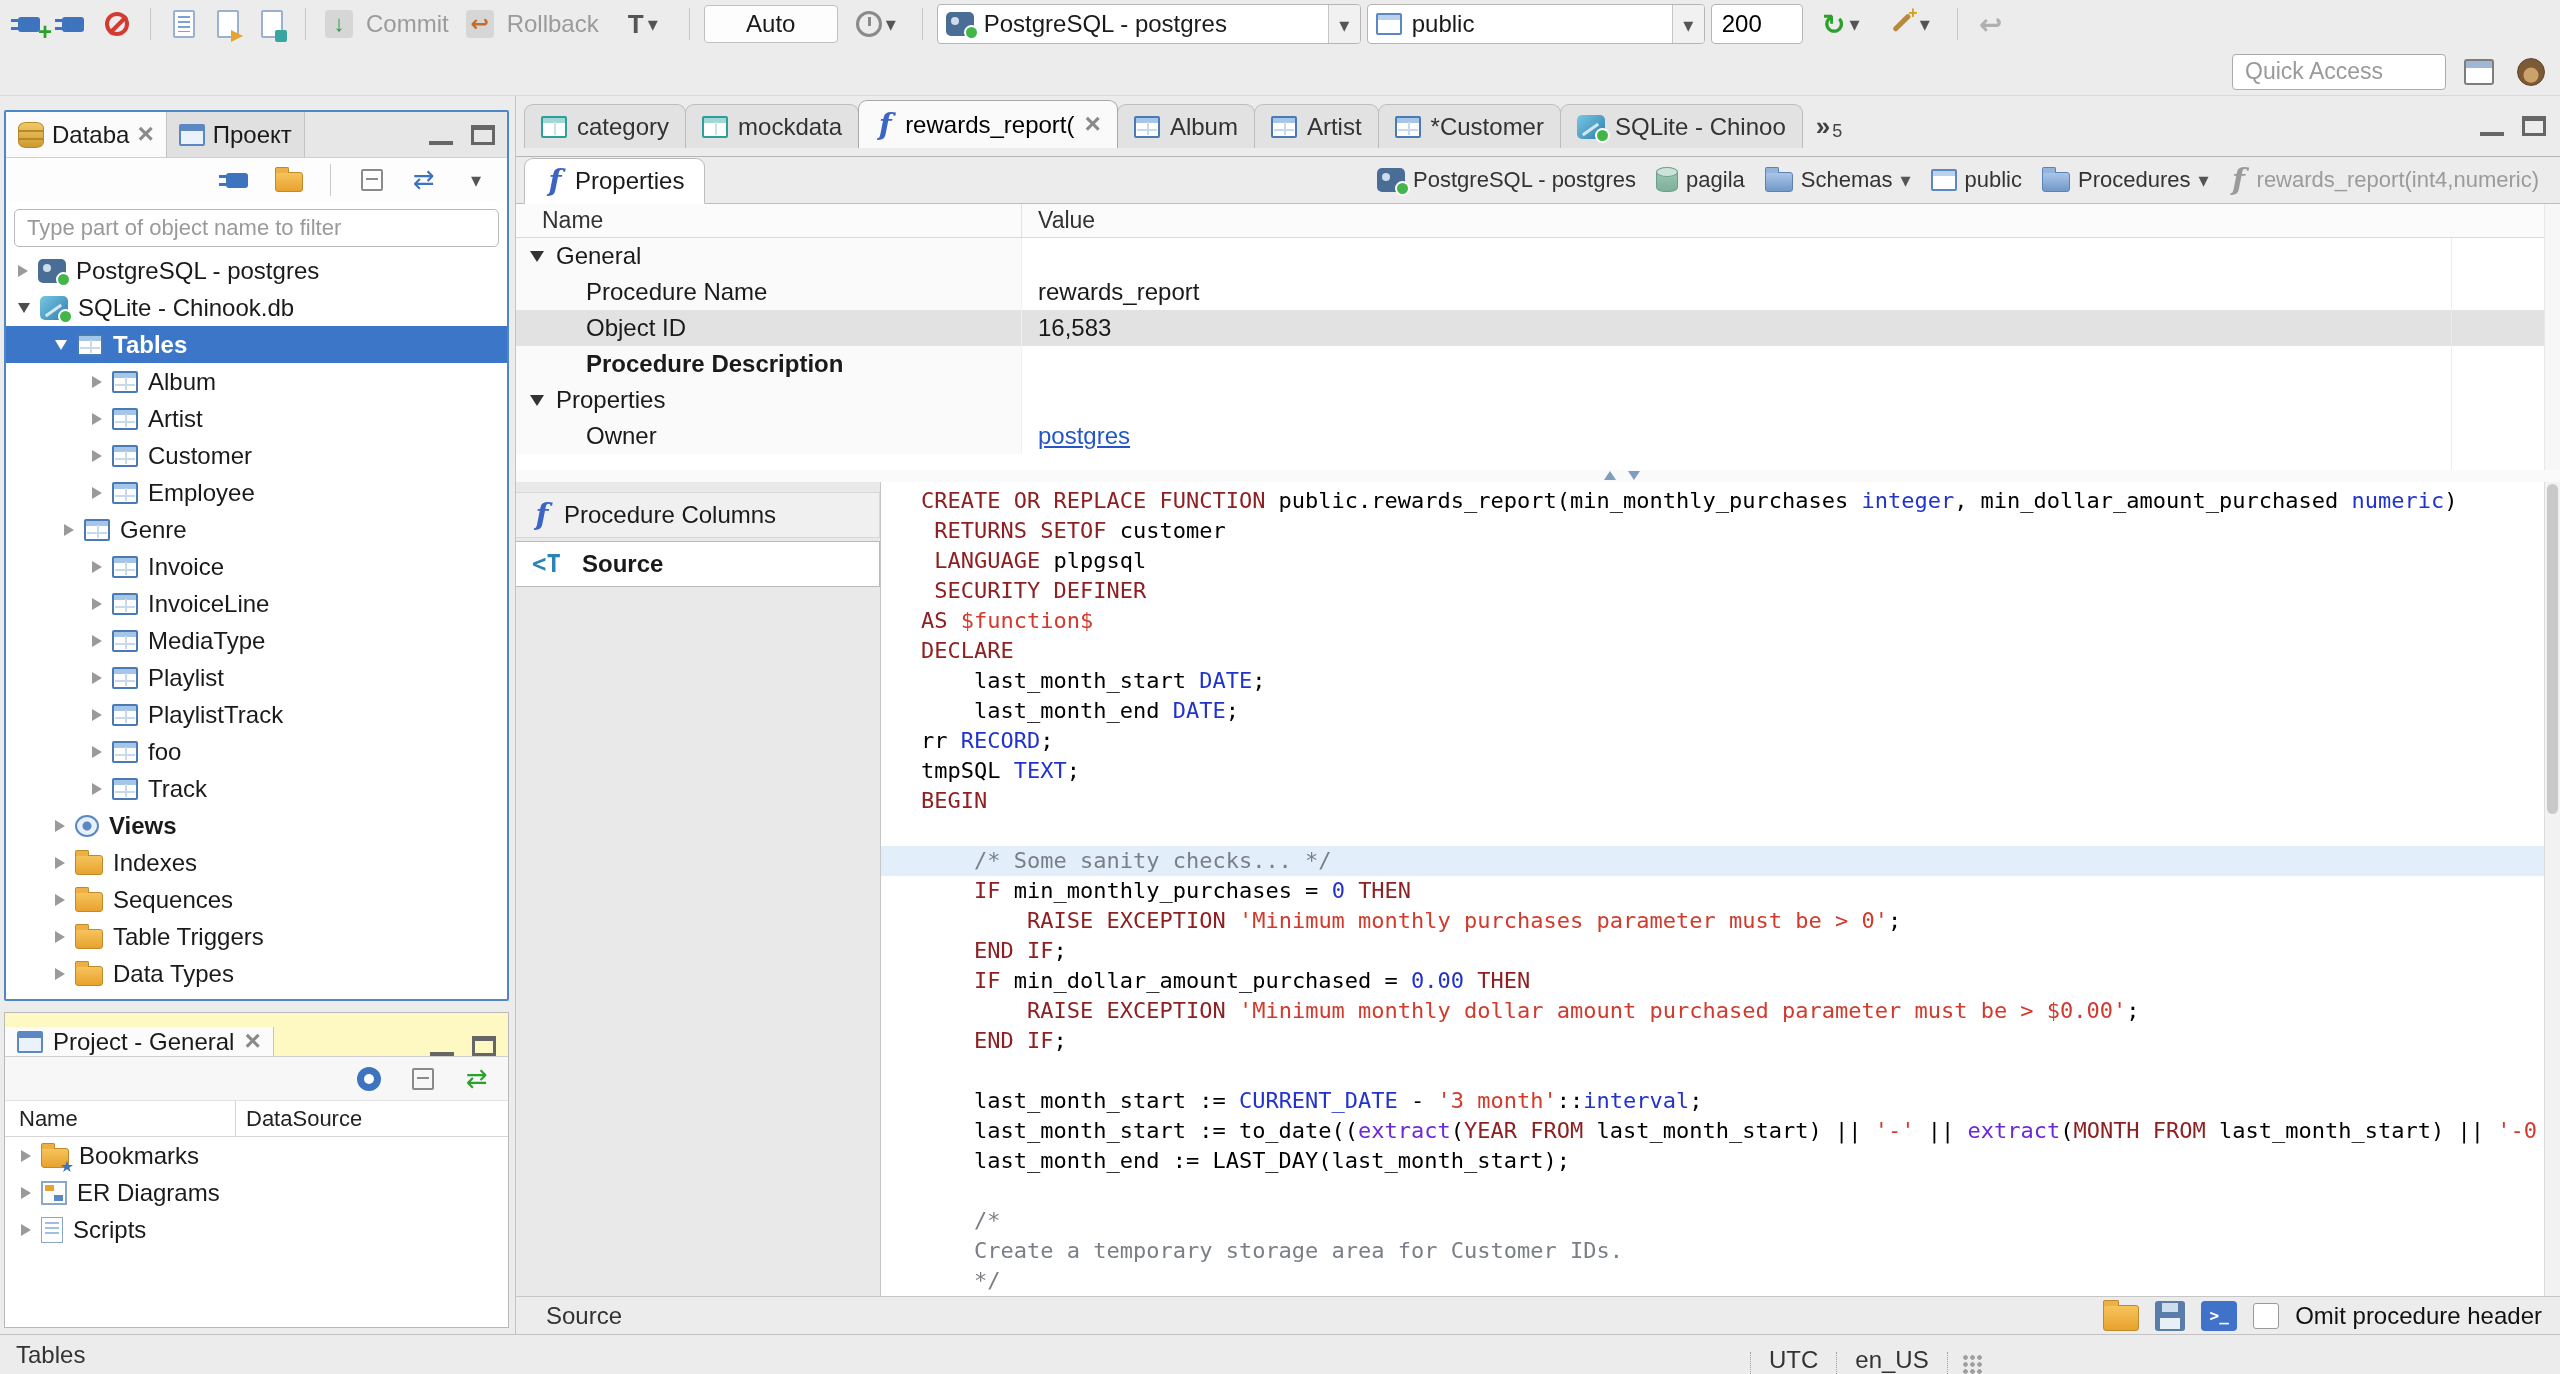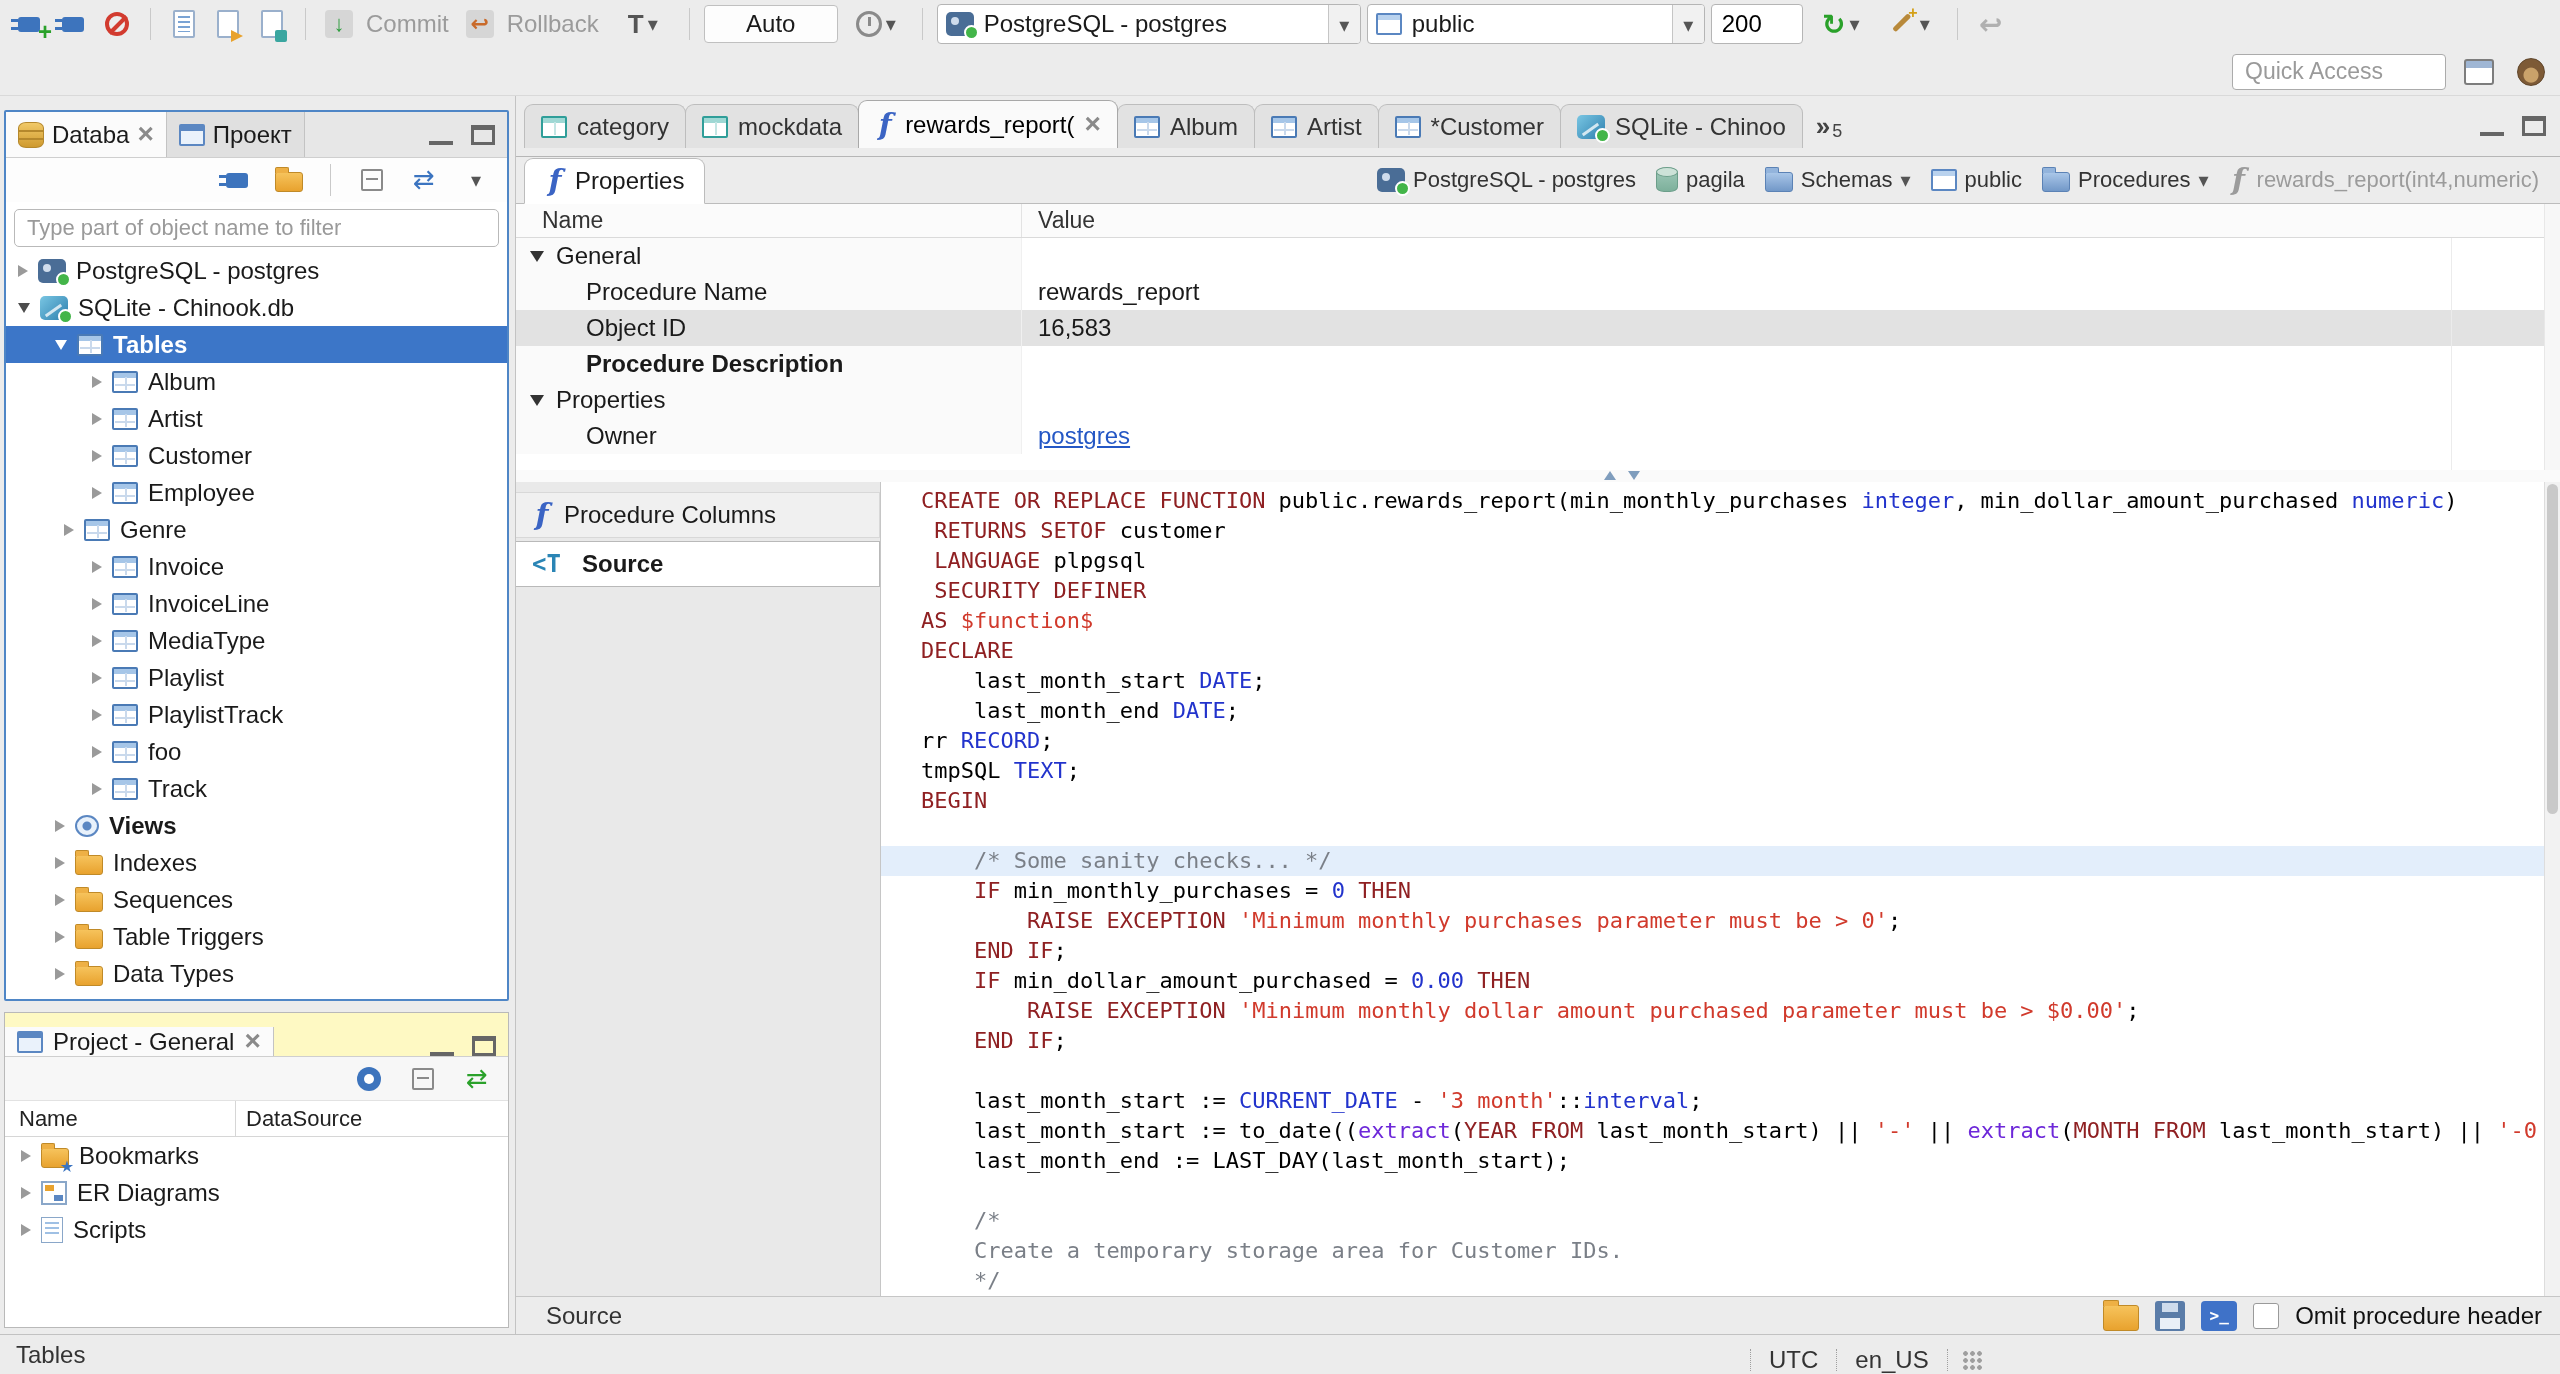--- a/index.html
+++ b/index.html
@@ -236,21 +236,21 @@
   .bi-term{width:36px;height:30px;background:#3f72c8;border-radius:4px;color:#fff;display:flex;align-items:center;
      justify-content:center;font-family:"DejaVu Sans Mono",monospace;font-size:16px;font-weight:bold}
   .bi-term::before{content:">_"}
   .chk{width:26px;height:26px;background:#fff;border:1px solid #9a9a9a;border-radius:3px}
   .chk-label{font-size:24px;color:#111}
 
   
   .statusbar{position:absolute;left:0;right:0;top:1334px;height:40px;background:#ececec;
      border-top:1px solid #c2c2c2;display:flex;align-items:center;font-size:24px;color:#333}
   .sb-left{margin-left:16px}
-  .sb-right{position:absolute;left:1750px;top:11px;bottom:0;display:flex;align-items:center}
+  .sb-right{position:absolute;left:1750px;top:11px;bottom:0;display:flex;align-items:flex-end}
   .sb-right span.val{padding:0 18px}
   .sbsep{width:1px;height:22px;border-left:1px dotted #9f9f9f}
   .grip{width:22px;height:20px;margin-left:14px;
      background:radial-gradient(#9f9f9f 2px,transparent 2.6px) 0 0/7px 7px}
 </style>
 </head>
 <body>
 
 <div class="app">
 

